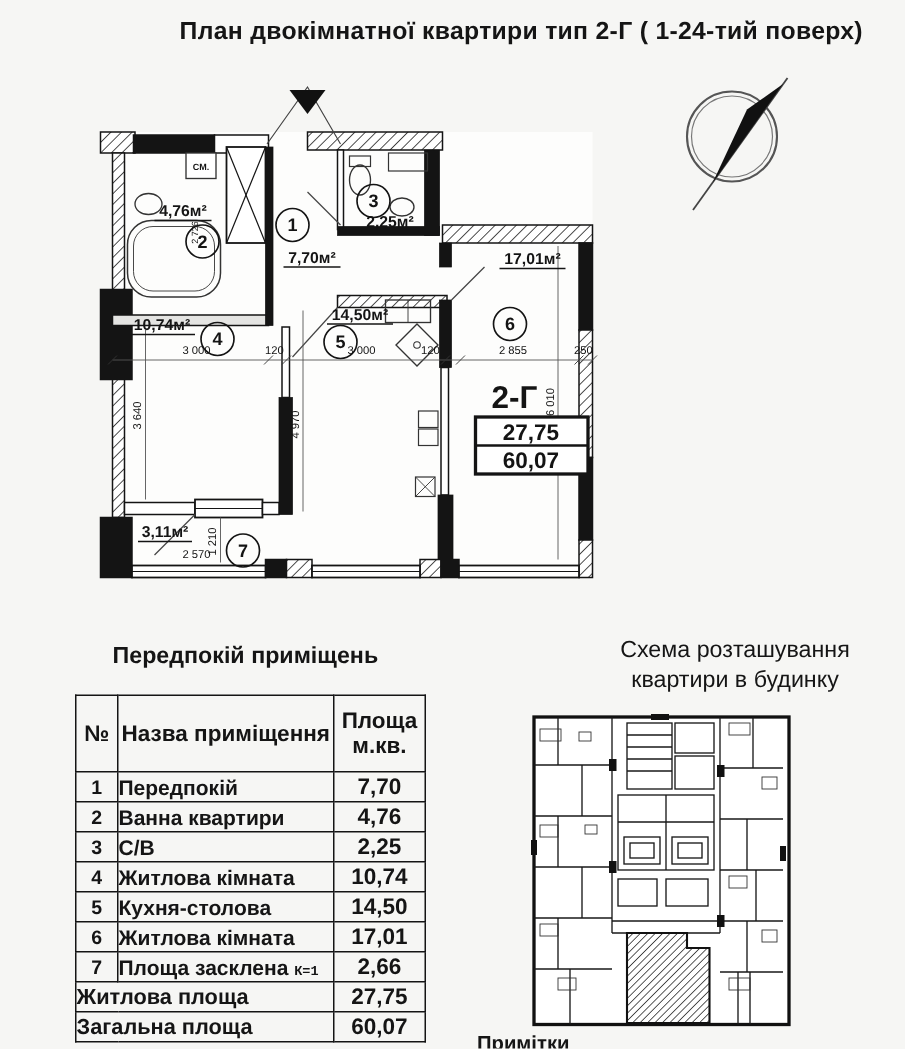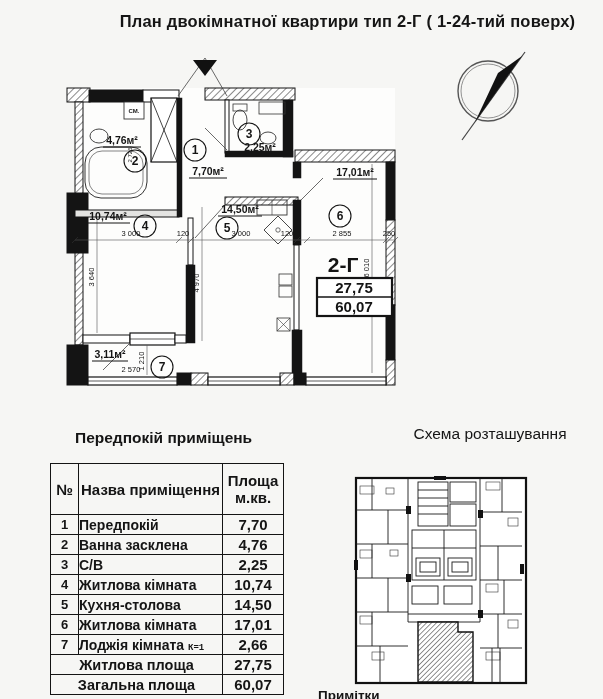--- a/index.html
+++ b/index.html
@@ -13,21 +13,21 @@
   .scheme-head{left:385px;top:424px;width:210px;text-align:center;
                font-size:15.5px;font-weight:normal;line-height:20px;}
   table.expl{left:50px;top:463px;position:absolute;border-collapse:collapse;
              table-layout:fixed;width:233px;}
   table.expl th,table.expl td{border:1.6px solid #141414;padding:0;}
   table.expl th{font-size:15px;font-weight:bold;height:50px;}
   table.expl td{height:19px;font-weight:bold;}
   td.c-num{text-align:center;font-size:13px;}
   td.c-name{font-size:14px;padding-left:7px;white-space:nowrap;}
   td.c-area{text-align:center;font-size:15px;}
-  td.c-total{text-align:center;font-size:14.5px;}
+  td.c-total{text-align:left;font-size:14.5px;}
   .suffix{font-size:9px;font-family:Liberation Mono, monospace;}
   .area-head span{display:block;line-height:17px;}
   .note{left:318px;top:688px;font-size:13.5px;font-weight:bold;}
   svg text{font-family:"Liberation Sans", sans-serif;fill:#141414;}
   .dimtxt{font-size:7.5px;}
   .dimtxt-s{font-size:6px;}
   .roomarea{font-size:10.5px;font-weight:bold;}
   .roomnum{font-size:12px;font-weight:bold;}
   .typelbl{font-size:21px;font-weight:bold;}
   .boxval{font-size:15px;font-weight:bold;}
@@ -227,21 +227,21 @@
       </tr>
     </thead>
     <tbody>
       <tr>
         <td class="c-num">1</td>
         <td class="c-name">Передпокій</td>
         <td class="c-area">7,70</td>
       </tr>
       <tr>
         <td class="c-num">2</td>
-        <td class="c-name">Ванна засклена</td>
+        <td class="c-name">Ванна квартири</td>
         <td class="c-area">4,76</td>
       </tr>
       <tr>
         <td class="c-num">3</td>
         <td class="c-name">С/В</td>
         <td class="c-area">2,25</td>
       </tr>
       <tr>
         <td class="c-num">4</td>
         <td class="c-name">Житлова кімната</td>
@@ -253,38 +253,39 @@
         <td class="c-area">14,50</td>
       </tr>
       <tr>
         <td class="c-num">6</td>
         <td class="c-name">Житлова кімната</td>
         <td class="c-area">17,01</td>
       </tr>
       <tr>
         <td class="c-num">7</td>
         <td class="c-name">
-          <span>Лоджія кімната</span>
+          <span>Площа засклена</span>
           <span class="suffix">К=1</span>
         </td>
         <td class="c-area">2,66</td>
       </tr>
       <tr>
         <td colspan="2" class="c-total">Житлова площа</td>
         <td class="c-area">27,75</td>
       </tr>
       <tr>
         <td colspan="2" class="c-total">Загальна площа</td>
         <td class="c-area">60,07</td>
       </tr>
     </tbody>
   </table>
 
   <div class="abs scheme-head">
     <span>Схема розташування</span><br>
+    <span>квартири в будинку</span>
   </div>
 
   <svg class="abs" style="left:352px;top:474px;" width="185" height="215" viewBox="0 0 185 215">
     <defs>
       <pattern id="hatchD" width="3.5" height="3.5" patternUnits="userSpaceOnUse" patternTransform="rotate(45)">
         <rect width="3.5" height="3.5" fill="#ffffff"></rect>
         <line x1="0" y1="0" x2="0" y2="3.5" stroke="#222" stroke-width="1"></line>
       </pattern>
     </defs>
     <rect x="4" y="4" width="170" height="205" fill="#ffffff" stroke="#111" stroke-width="2.2"></rect>

